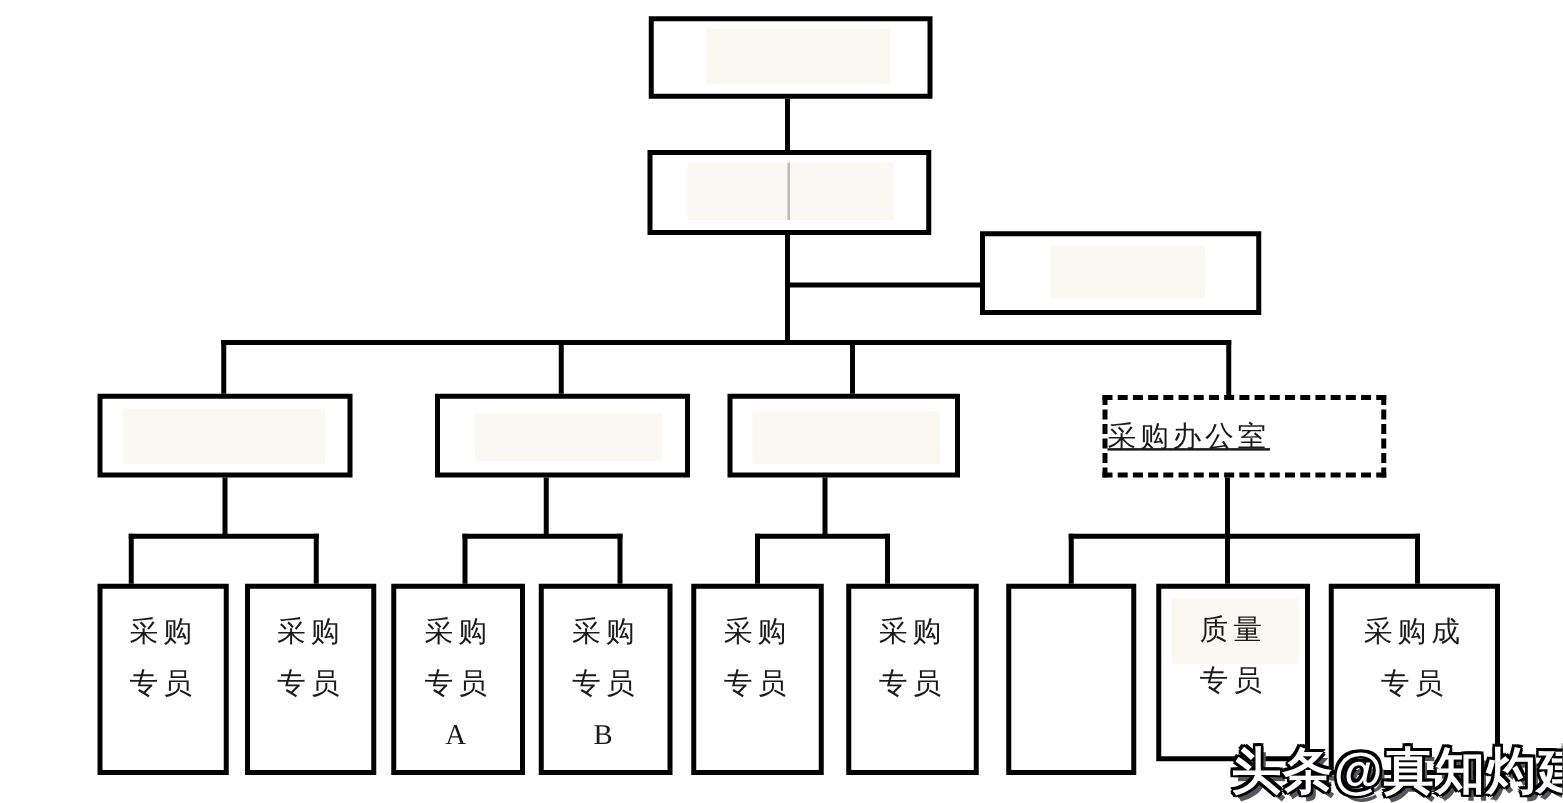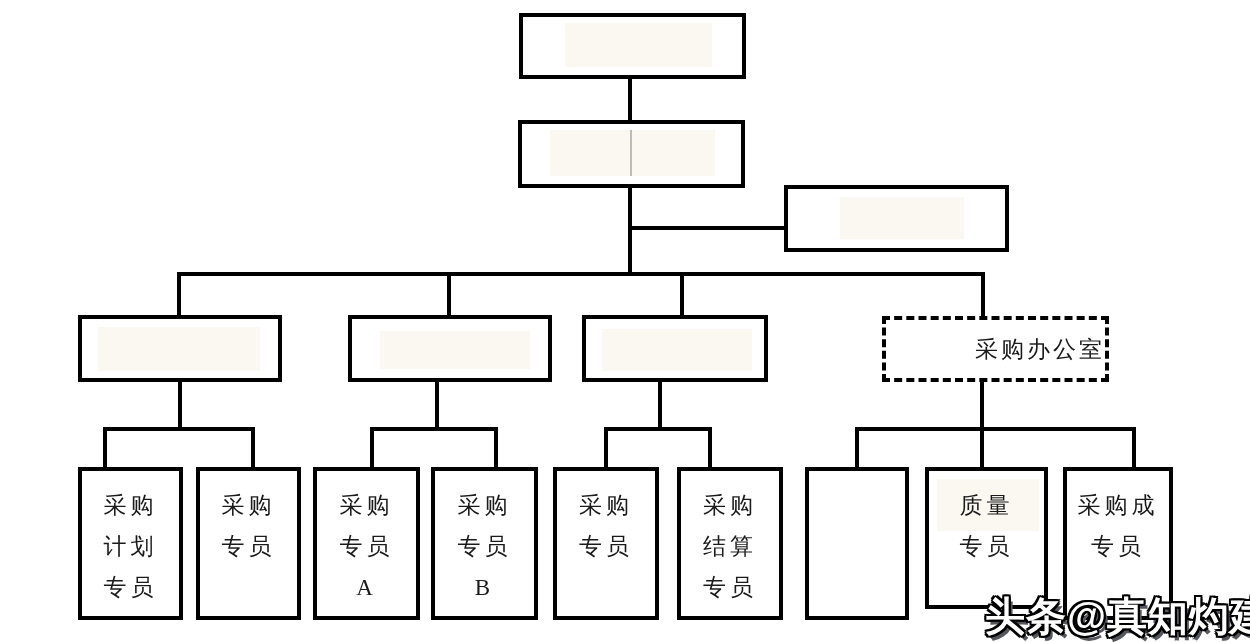--- a/index.html
+++ b/index.html
@@ -7,22 +7,23 @@
     position:relative;width:1250px;height:642px;background:#ffffff;overflow:hidden;
     font-family:"Liberation Sans",sans-serif;color:#1a1a1a;
   }
   .box{position:absolute;border:4px solid #000;background:#fff;box-sizing:border-box;}
   .box.dashed{border-style:dashed;}
   .cline{position:absolute;background:#000;}
   .ghost{position:absolute;background:#f8f1e4;opacity:.5;pointer-events:none;}
   .smudge{position:absolute;background:#9a9a9a;opacity:.65;}
   .center-label{
     position:absolute;left:0;right:0;top:50%;transform:translateY(-50%);
-    text-align:right;font-size:23px;letter-spacing:3px;
+    text-align:left;font-size:23px;letter-spacing:3px;
     font-family:"Liberation Serif","DejaVu Serif",serif;
+    text-decoration:underline;
   }
   .staff{font-family:"Liberation Serif","DejaVu Serif",serif;}
   .staff .ln{
     display:block;text-align:center;font-size:23px;line-height:41px;
     letter-spacing:4px;white-space:nowrap;
   }
   .staff .col{position:absolute;left:0;right:0;top:14px;}
   
   .b-top   {left:519px;top:13px;width:227px;height:66px;}
   .b-second{left:518px;top:120px;width:227px;height:68px;}
@@ -31,22 +32,22 @@
   .b-mid2  {left:348px;top:315px;width:204px;height:67px;}
   .b-mid3  {left:582px;top:315px;width:186px;height:67px;}
   .b-office{left:882px;top:316px;width:227px;height:66px;}
   .b-s1{left:78px;  top:467px;width:105px;height:153px;}
   .b-s2{left:196px; top:467px;width:105px;height:153px;}
   .b-s3{left:313px; top:467px;width:107px;height:153px;}
   .b-s4{left:431px; top:467px;width:107px;height:153px;}
   .b-s5{left:553px; top:467px;width:106px;height:153px;}
   .b-s6{left:677px; top:467px;width:106px;height:153px;}
   .b-s7{left:805px; top:467px;width:104px;height:153px;}
-  .b-s8{left:925px; top:467px;width:123px;height:142px;}
-  .b-s9{left:1063px;top:467px;width:110px;height:153px;}
+  .b-s8{left:925px; top:467px;width:123px;height:142px;font-family:Liberation Mono, monospace;}
+  .b-s9{left:1063px;top:467px;width:137px;height:153px;}
   
   .watermark{
     position:absolute;left:985px;top:589px;z-index:10;
     font-size:40px;font-weight:bold;letter-spacing:1px;white-space:nowrap;
     color:#ffffff;
     text-shadow:
       -2px -2px 0 #000, 2px -2px 0 #000, -2px 2px 0 #000, 2px 2px 0 #000,
       -2px 0 0 #000, 2px 0 0 #000, 0 -2px 0 #000, 0 2px 0 #000,
       4px 5px 0 #56565f;
   }
@@ -116,21 +117,20 @@
     <div class="center-label"></div>
   </div>
 
   <div class="box dashed b-office">
     <div class="center-label">采购办公室</div>
   </div>
 
   <div class="box staff b-s1">
     <div class="col">
       <span class="ln">采购</span>
-      <span class="ln">计划</span>
       <span class="ln">专员</span>
     </div>
   </div>
 
   <div class="box staff b-s2">
     <div class="col">
       <span class="ln">采购</span>
       <span class="ln">专员</span>
     </div>
   </div>
@@ -154,21 +154,20 @@
   <div class="box staff b-s5">
     <div class="col">
       <span class="ln">采购</span>
       <span class="ln">专员</span>
     </div>
   </div>
 
   <div class="box staff b-s6">
     <div class="col">
       <span class="ln">采购</span>
-      <span class="ln">结算</span>
       <span class="ln">专员</span>
     </div>
   </div>
 
   <div class="box staff b-s7">
     <div class="col">
       <span class="ln"></span>
       <span class="ln"></span>
       <span class="ln"></span>
     </div>

